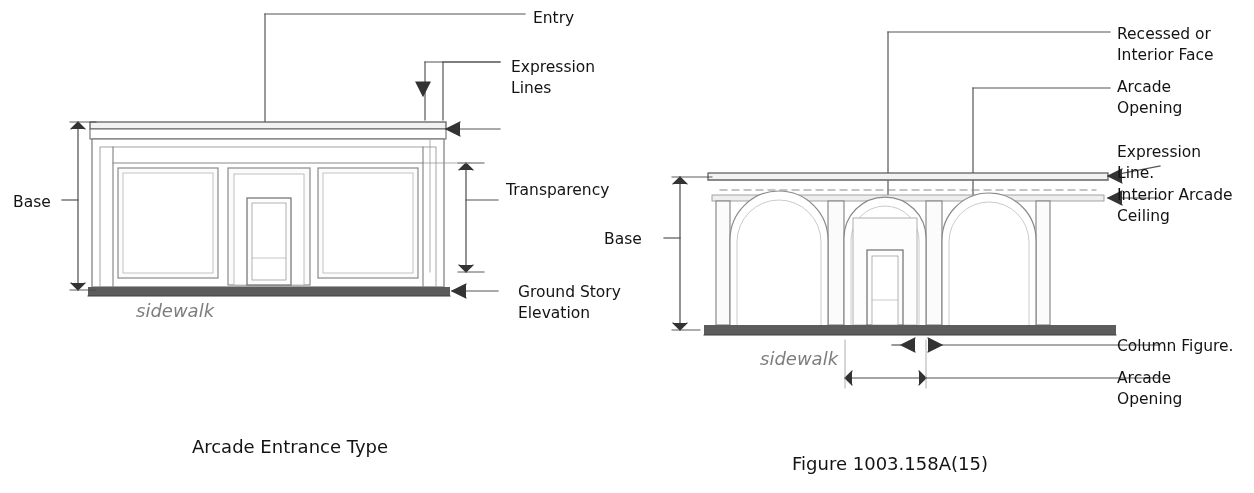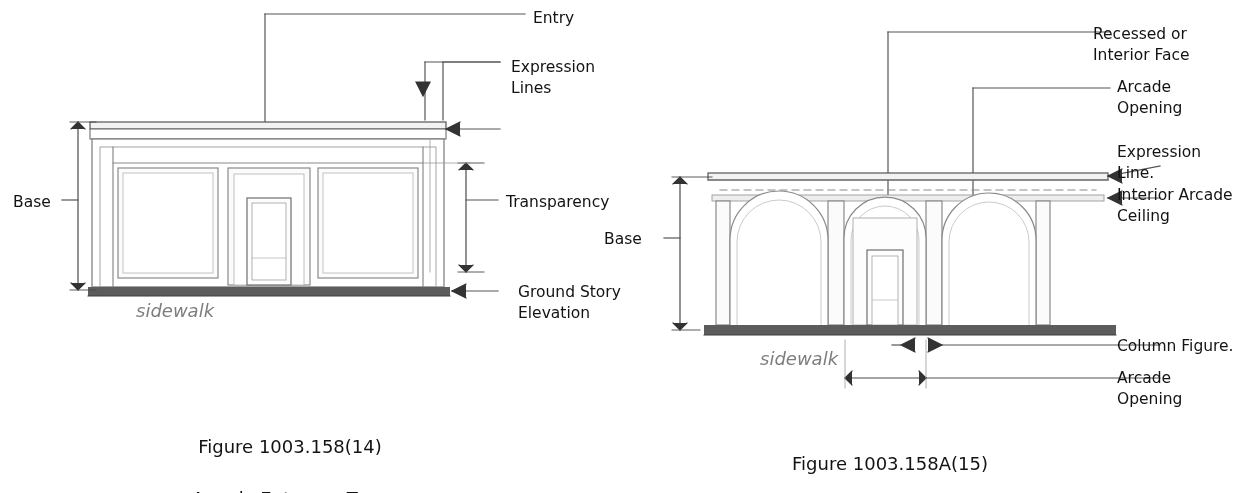--- a/index.html
+++ b/index.html
@@ -119,27 +119,26 @@
 
       <path d="M452 291 L498 291" stroke="#555"></path>
       <path d="M466 284 L452 291 L466 298" fill="#333" stroke="#333"></path>
     </g>
   </svg>
 
   <div class="lbl" style="left:533px; top:8px;">Entry</div>
   <div class="lbl" style="left:511px; top:57px;">Expression
 Lines</div>
   <div class="lbl" style="left:13px; top:192px;">Base</div>
-  <div class="lbl" style="left:506px; top:192px;">Transparency</div>
+  <div class="lbl" style="left:506px; top:180px;">Transparency</div>
   <div class="lbl" style="left:518px; top:282px;">Ground Story
 Elevation</div>
   <div class="sidewalk-txt" style="left:136px; top:300px;">sidewalk</div>
 
   <div class="cap" style="left:110px; top:408px; width:360px;">
-    <div>Figure 1003.158(14)</div>
     <div>Arcade Entrance Type</div>
   </div>
 
   <svg width="600" height="420" viewBox="0 0 600 420" style="position:absolute;left:640px;top:0;">
     <g fill="none" stroke="#6f6f6f" stroke-width="1.2" stroke-linecap="square">
 
       <path d="M248 32 L248 240" stroke="#555"></path>
       <path d="M248 32 L470 32" stroke="#555"></path>
       <path d="M241 226 L248 240 L255 226 Z" fill="#333" stroke="#333"></path>
 
@@ -197,21 +196,21 @@
 
       <path d="M205 378 L286 378" stroke="#4a4a4a"></path>
       <path d="M212 371 L205 378 L212 385" fill="#333" stroke="#333"></path>
       <path d="M279 371 L286 378 L279 385" fill="#333" stroke="#333"></path>
       <path d="M205 340 L205 388" stroke="#9a9a9a" stroke-width="0.8"></path>
       <path d="M286 340 L286 388" stroke="#9a9a9a" stroke-width="0.8"></path>
       <path d="M286 378 L520 378" stroke="#555"></path>
     </g>
   </svg>
 
-  <div class="lbl" style="left:1093px; top:24px;">Recessed or
+  <div class="lbl" style="left:1117px; top:24px;">Recessed or
 Interior Face</div>
   <div class="lbl" style="left:1117px; top:77px;">Arcade
 Opening</div>
   <div class="lbl" style="left:1117px; top:142px;">Expression
 Line.</div>
   <div class="lbl" style="left:1117px; top:185px;">Interior Arcade
 Ceiling</div>
   <div class="lbl" style="left:604px; top:229px;">Base</div>
   <div class="lbl" style="left:1117px; top:336px;">Column Figure.</div>
   <div class="lbl" style="left:1117px; top:368px;">Arcade

